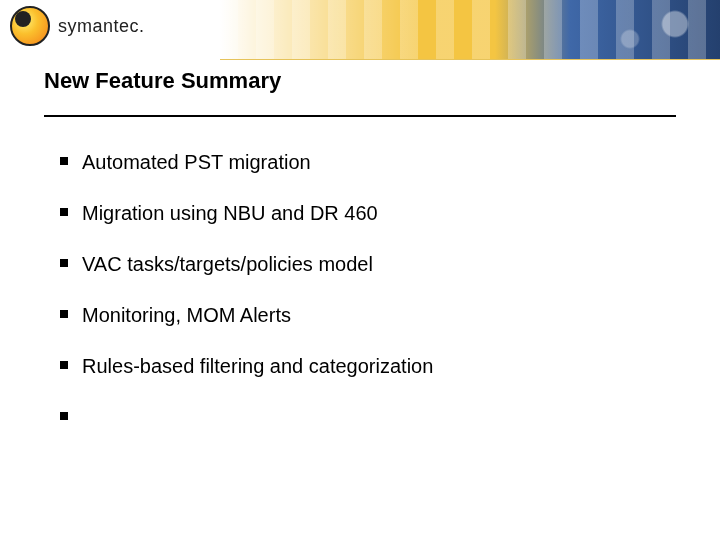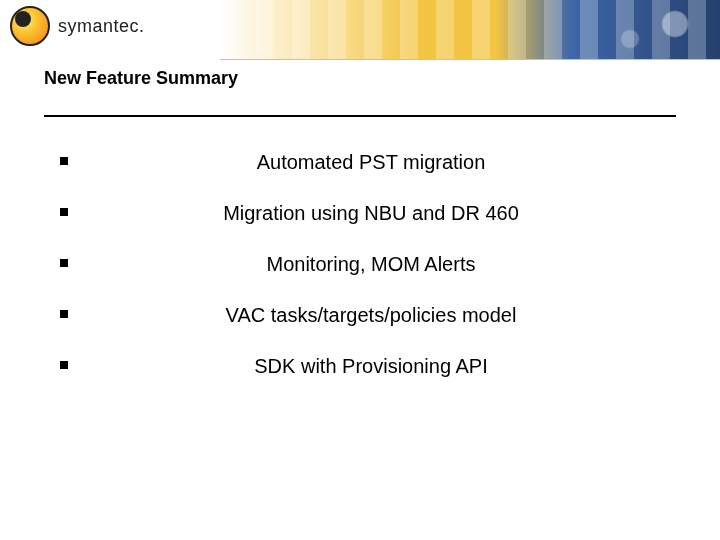--- a/index.html
+++ b/index.html
@@ -33,32 +33,32 @@
       linear-gradient(90deg, #f4c542 0%, #f4c542 55%, #3f68a8 70%, #24406e 100%);
     border-bottom: 1px solid #e6c35a;
   }
   .banner::after {
     content: ""; position: absolute; right: 0; top: 0; width: 150px; height: 60px;
     background: radial-gradient(circle at 70% 40%, rgba(255,255,255,0.4) 0 12px, transparent 14px),
                 radial-gradient(circle at 40% 65%, rgba(255,255,255,0.25) 0 8px, transparent 10px);
     mix-blend-mode: screen;
   }
   .title {
-    position: absolute; left: 44px; top: 68px; font-size: 18px; font-weight: 700;
+    position: absolute; left: 44px; top: 68px; font-size: 22px; font-weight: 700;
   }
   .rule {
     position: absolute; left: 44px; top: 115px; width: 632px; height: 0;
     border-top: 2px solid #000;
   }
   .bullets {
     position: absolute; left: 60px; top: 150px; width: 600px;
     list-style: none; font-size: 20px;
   }
   .bullets li {
-    position: relative; padding-left: 22px; margin-bottom: 26px; line-height: 1.25; text-align: center;
+    position: relative; padding-left: 22px; margin-bottom: 26px; line-height: 1.25;
   }
   .bullets li .sq {
     position: absolute; left: 0; top: 7px; width: 8px; height: 8px; background: #000;
   }
 </style>
 </head>
 <body>
 
 <div class="slide">
   <div class="header-band">
@@ -69,18 +69,18 @@
     </div>
   </div>
 
   <h1 class="title">New Feature Summary</h1>
   <div class="rule"></div>
 
   <ul class="bullets">
     <li><span class="sq"></span><span>Automated PST migration</span></li>
     <li><span class="sq"></span></li>
     <li><span class="sq"></span><span>Migration using NBU and DR 460</span></li>
+    <li><span class="sq"></span><span>VAC tasks/targets/policies model</span></li>
     <li><span class="sq"></span><span>Monitoring, MOM Alerts</span></li>
-    <li><span class="sq"></span><span>VAC tasks/targets/policies model</span></li>
+    <li><span class="sq"></span><span>Rules-based filtering and categorization</span></li>
     <li><span class="sq"></span></li>
-    <li><span class="sq"></span><span>SDK with Provisioning API</span></li>
   </ul>
 </div>
 
 </body></html>

